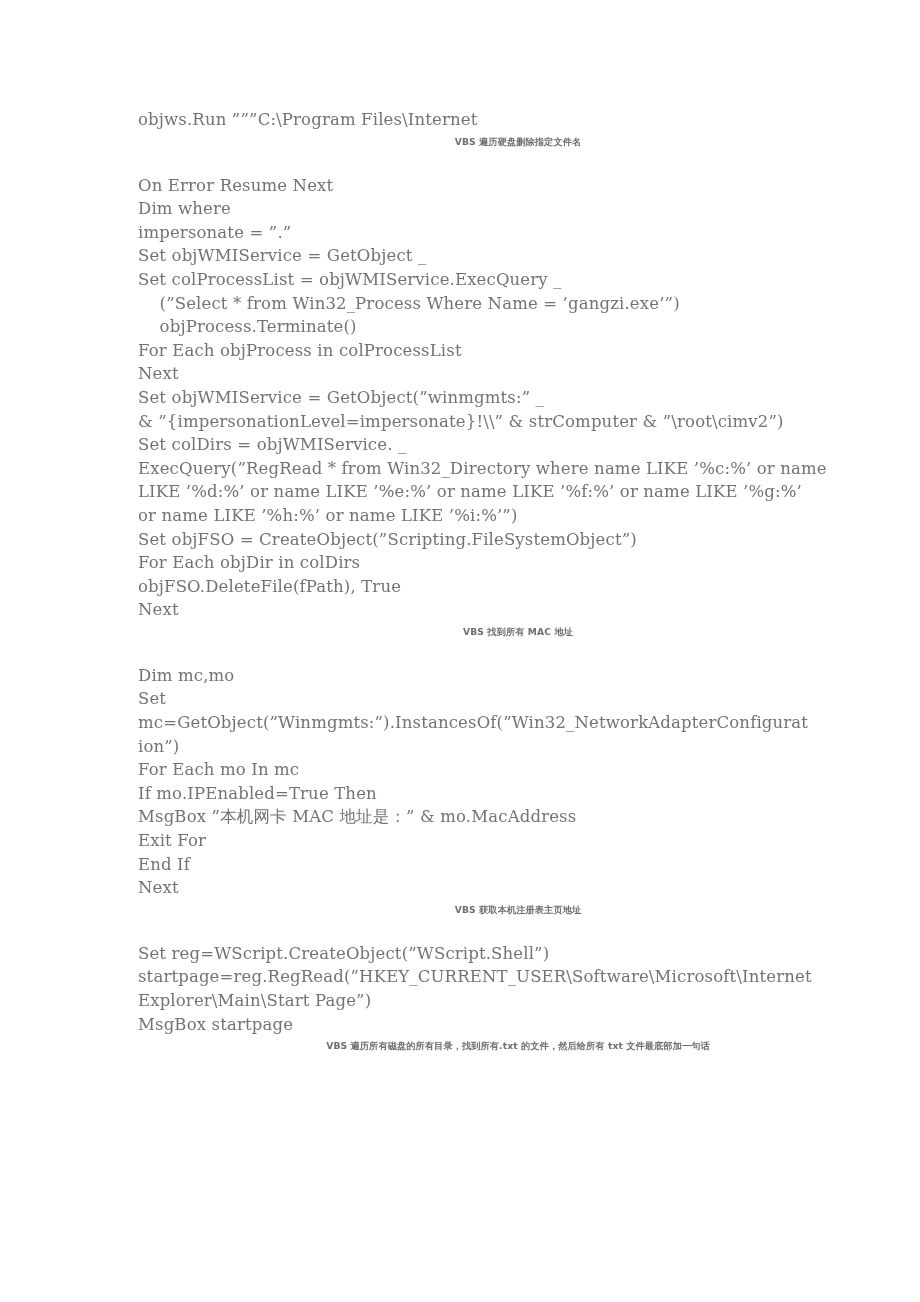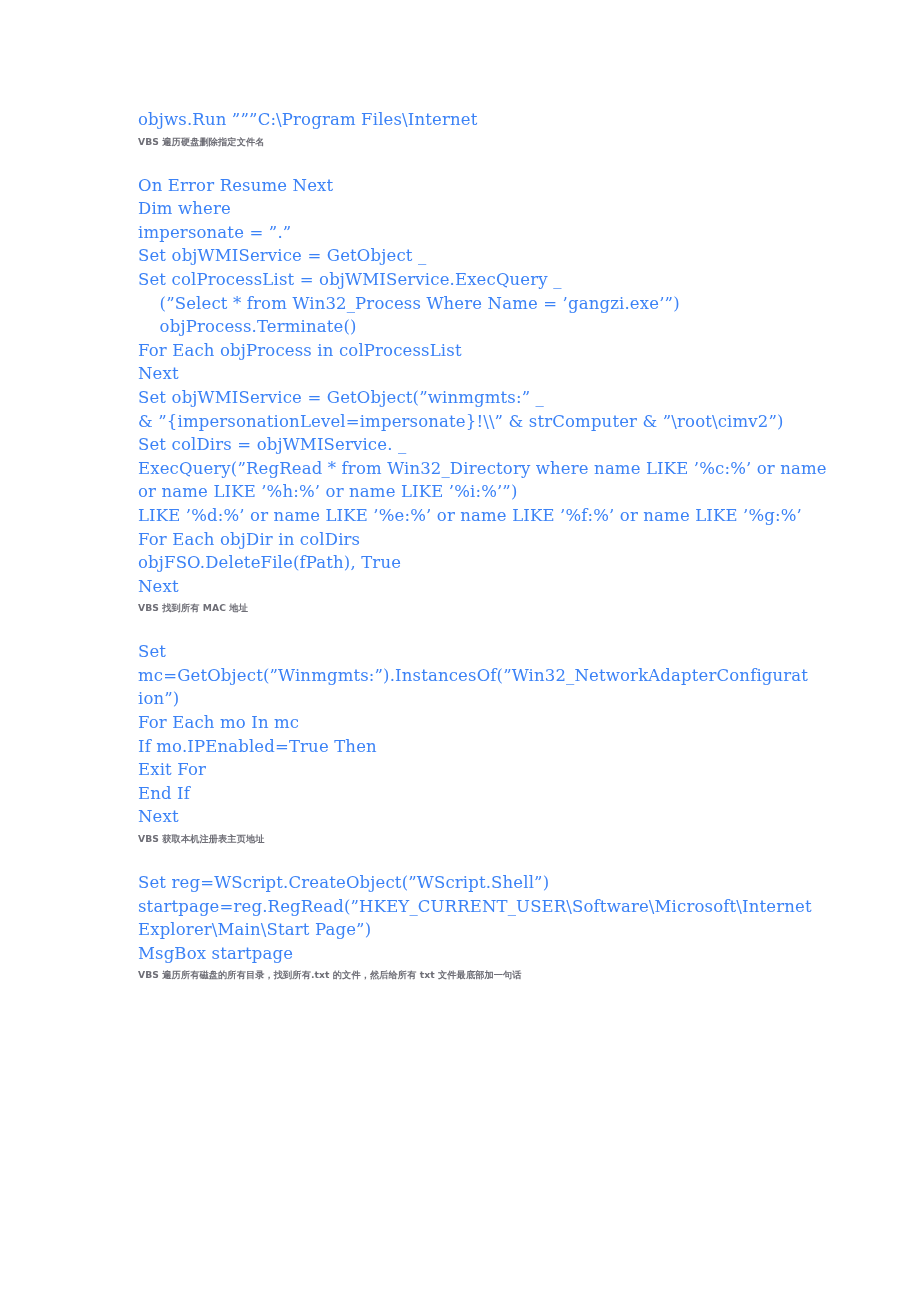--- a/index.html
+++ b/index.html
@@ -30,36 +30,37 @@
 
   
   .code-block {
     margin: 0;
     padding: 0;
   }
   .code-line {
     font-family: "DejaVu Serif", "Liberation Serif", serif;
     font-size: 16.5px;
     line-height: 23.6px;
-    color: #3b82f6;
+    color: #737373;
     letter-spacing: 0.15px;
     white-space: pre;
     font-weight: 400;
   }
 
   
   .section-heading {
     font-family: "DejaVu Sans", "Liberation Sans", sans-serif;
     font-size: 9.2px;
     line-height: 14px;
     font-weight: bold;
     color: #6e6e76;
     letter-spacing: 0.1px;
     white-space: pre;
     margin: 0;
+    text-align: center;
   }
 
   .gap-after-heading { height: 25px; }
   .gap-before-heading { height: 3px; }
 </style>
 </head>
 <body>
 
 <div class="page">
   <div class="content">
@@ -79,37 +80,40 @@
       <div class="code-line">Set objWMIService = GetObject _</div>
       <div class="code-line">Set colProcessList = objWMIService.ExecQuery _</div>
       <div class="code-line">    (”Select * from Win32_Process Where Name = ’gangzi.exe’”)</div>
       <div class="code-line">    objProcess.Terminate()</div>
       <div class="code-line">For Each objProcess in colProcessList</div>
       <div class="code-line">Next</div>
       <div class="code-line">Set objWMIService = GetObject(”winmgmts:” _</div>
       <div class="code-line">&amp; ”{impersonationLevel=impersonate}!\\” &amp; strComputer &amp; ”\root\cimv2”)</div>
       <div class="code-line">Set colDirs = objWMIService. _</div>
       <div class="code-line">ExecQuery(”RegRead * from Win32_Directory where name LIKE ’%c:%’ or name</div>
+      <div class="code-line">LIKE ’%d:%’ or name LIKE ’%e:%’ or name LIKE ’%f:%’ or name LIKE ’%g:%’</div>
       <div class="code-line">or name LIKE ’%h:%’ or name LIKE ’%i:%’”)</div>
-      <div class="code-line">LIKE ’%d:%’ or name LIKE ’%e:%’ or name LIKE ’%f:%’ or name LIKE ’%g:%’</div>
+      <div class="code-line">Set objFSO = CreateObject(”Scripting.FileSystemObject”)</div>
       <div class="code-line">For Each objDir in colDirs</div>
       <div class="code-line">objFSO.DeleteFile(fPath), True</div>
       <div class="code-line">Next</div>
     </div>
 
     <div class="gap-before-heading"></div>
     <div class="section-heading">VBS 找到所有 MAC 地址</div>
     <div class="gap-after-heading"></div>
 
     <div class="code-block">
+      <div class="code-line">Dim mc,mo</div>
       <div class="code-line">Set</div>
       <div class="code-line">mc=GetObject(”Winmgmts:”).InstancesOf(”Win32_NetworkAdapterConfigurat</div>
       <div class="code-line">ion”)</div>
       <div class="code-line">For Each mo In mc</div>
       <div class="code-line">If mo.IPEnabled=True Then</div>
+      <div class="code-line">MsgBox ”本机网卡 MAC 地址是：” &amp; mo.MacAddress</div>
       <div class="code-line">Exit For</div>
       <div class="code-line">End If</div>
       <div class="code-line">Next</div>
     </div>
 
     <div class="gap-before-heading"></div>
     <div class="section-heading">VBS 获取本机注册表主页地址</div>
     <div class="gap-after-heading"></div>
 
     <div class="code-block">

